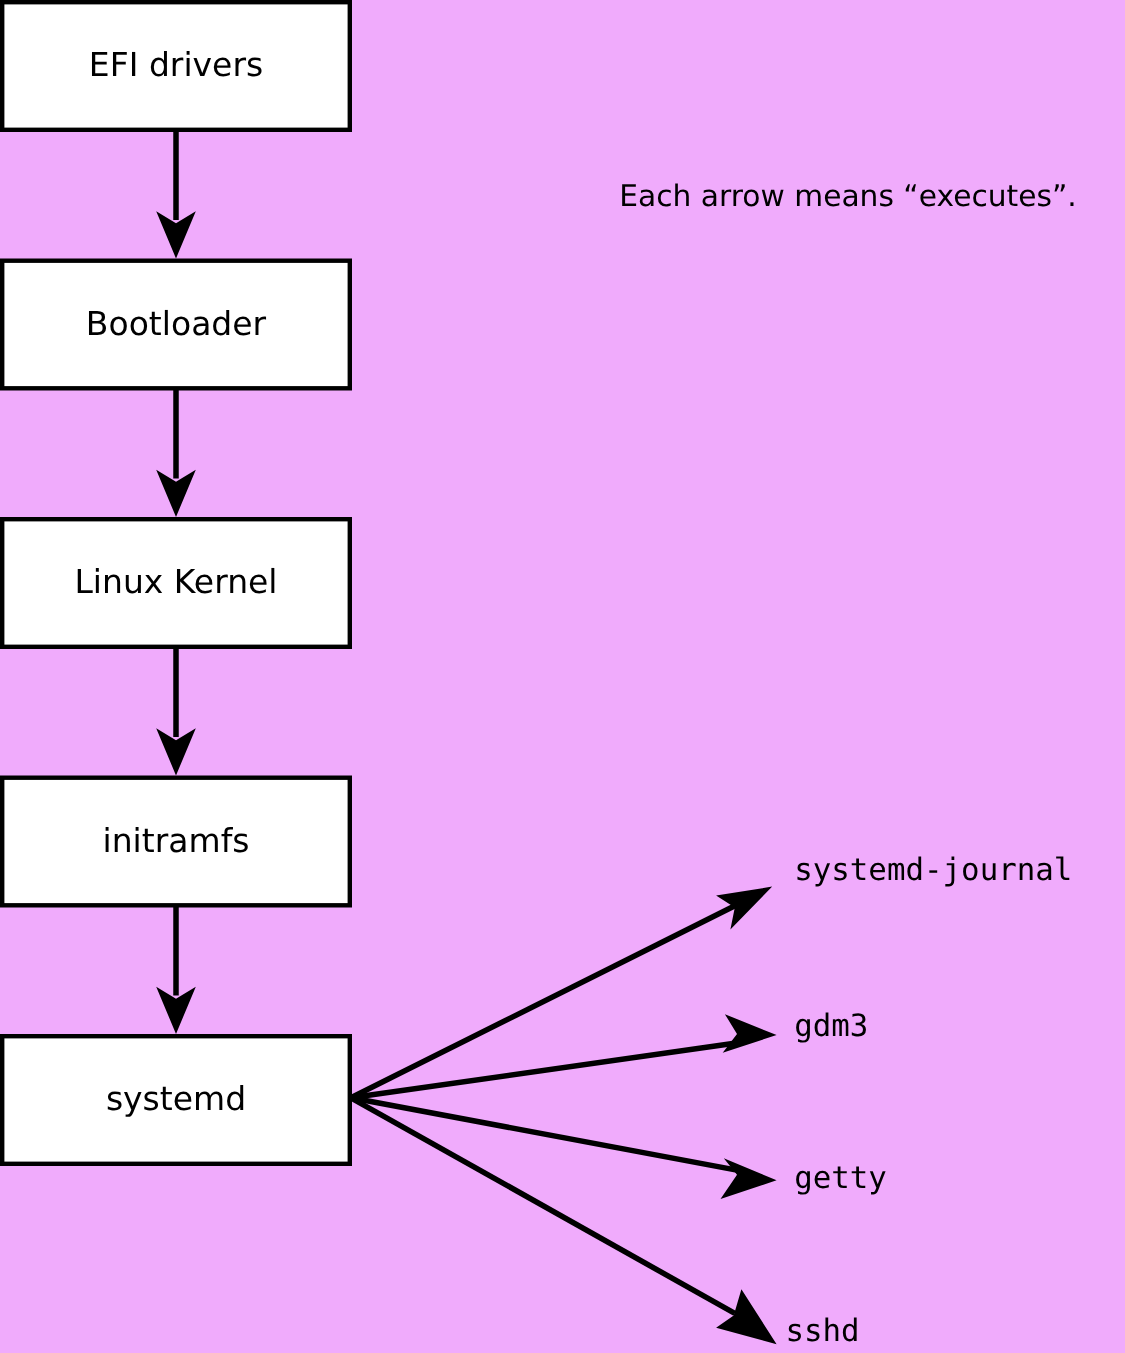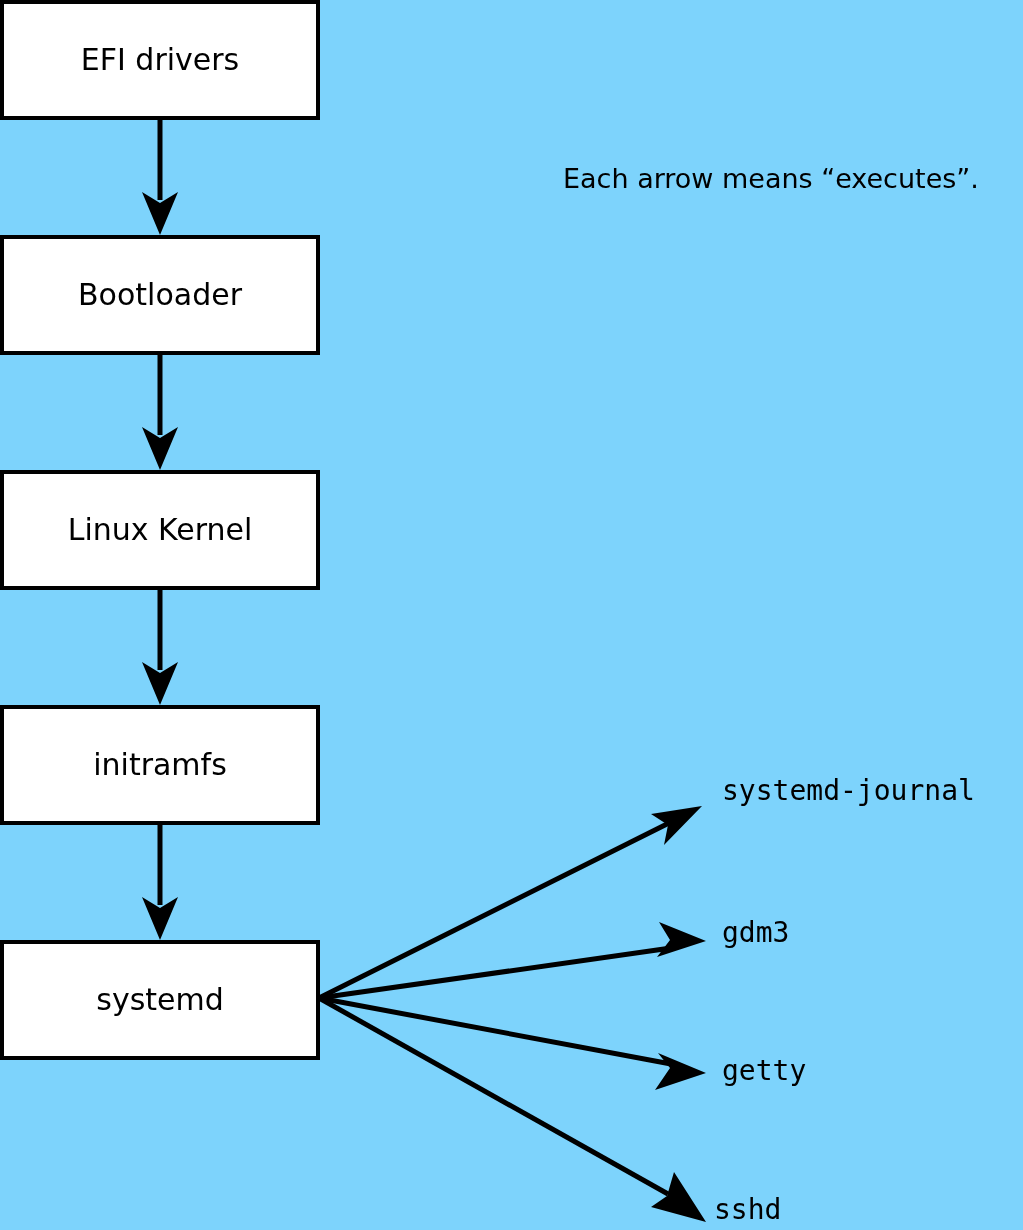--- a/index.html
+++ b/index.html
@@ -7,21 +7,21 @@
     padding: 0;
     background: #ffffff;
   }
   body {
     font-family: "DejaVu Sans", sans-serif;
   }
   #canvas {
     position: relative;
     width: 1023px;
     height: 1230px;
-    background: #7dd3fc;
+    background: #f0abfc;
     overflow: hidden;
   }
   #diagram-svg {
     position: absolute;
     top: 0;
     left: 0;
     width: 1023px;
     height: 1230px;
     display: block;
   }

